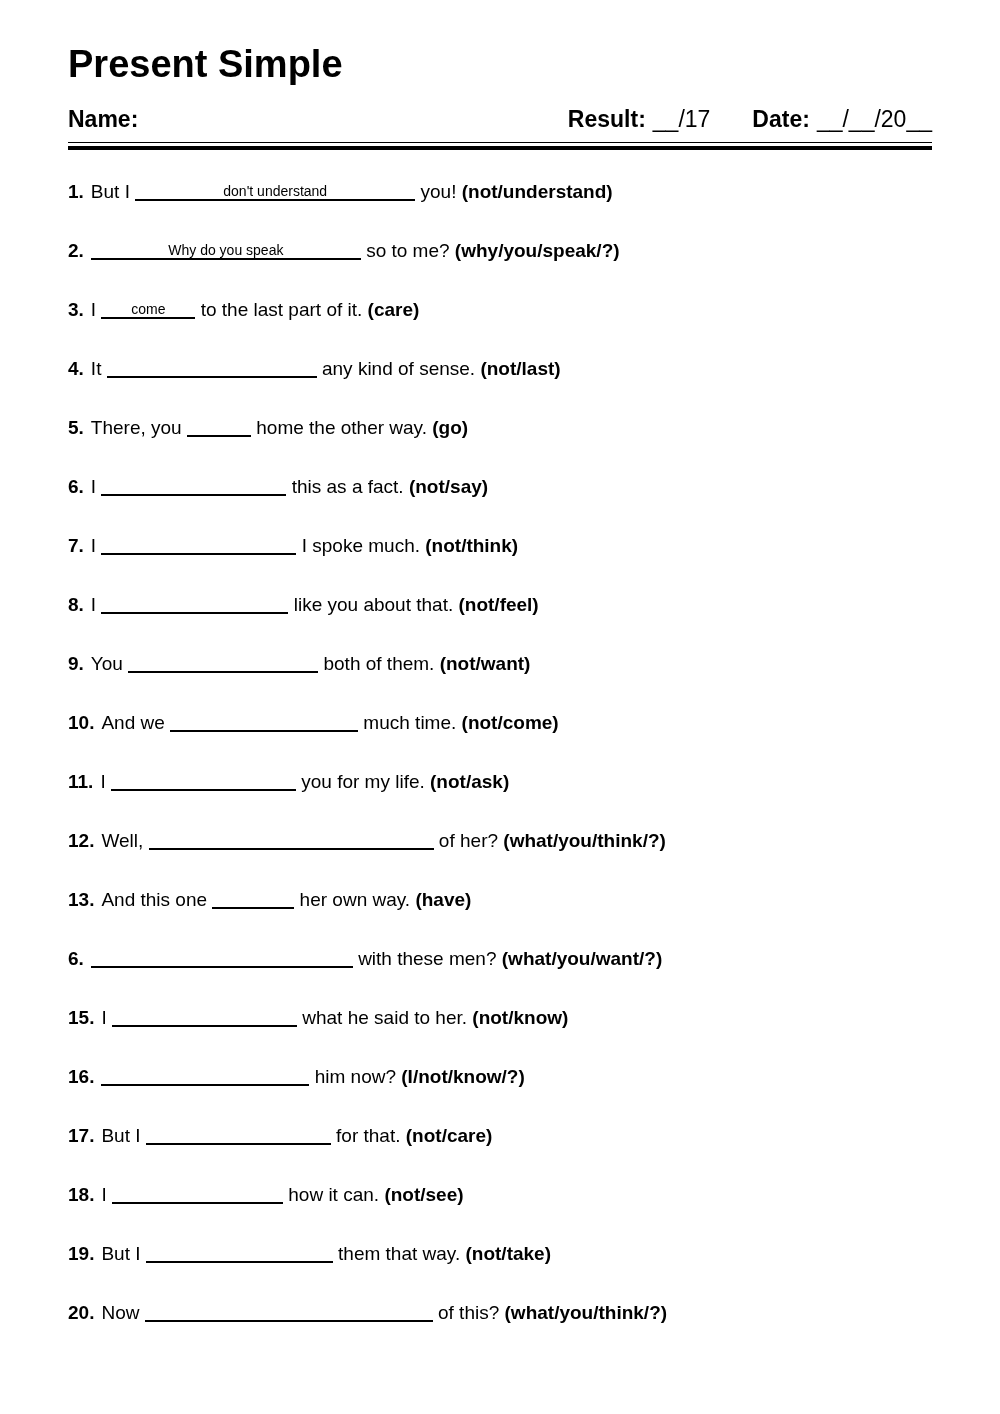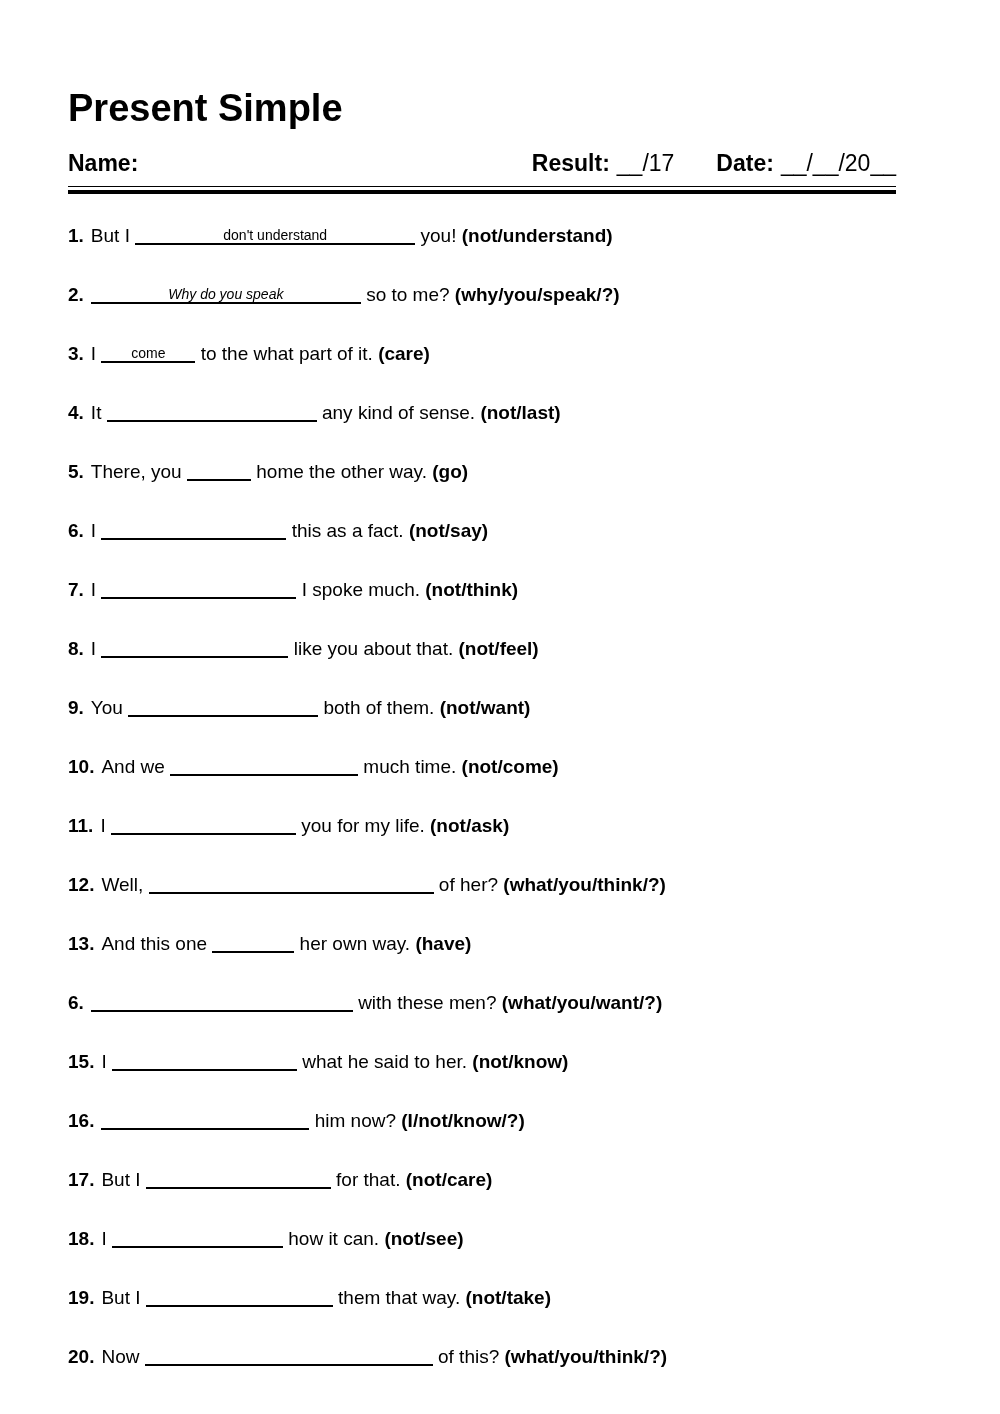--- a/index.html
+++ b/index.html
@@ -4,21 +4,21 @@
 <style>
   * { box-sizing: border-box; }
   html, body { margin: 0; padding: 0; }
   body {
     width: 1000px;
     height: 1414px;
     background: #ffffff;
     color: #000000;
     font-family: "Liberation Sans", sans-serif;
   }
-  .page { padding: 44px 104px 0 68px; margin-top: 44px; }
+  .page { padding: 44px 68px 0 68px; }
 
   .title {
     font-size: 38px;
     font-weight: bold;
     margin: 0 0 20px 0;
     line-height: 1.1;
   }
 
   .meta-row {
     display: flex;
@@ -71,22 +71,22 @@
     <span class="meta-label">Result:</span>
     <span class="meta-value">__/17</span>
     <span class="meta-label date-group">Date:</span>
     <span class="meta-value">__/__/20__</span>
   </div>
 
   <div class="thick-rule"></div>
 
   <div class="questions">
       <div class="q"><span class="q-num">1.</span><span class="q-text">But I </span><span class="blank" style="width: 280px;"><span class="answer">don't understand</span></span><span class="q-text"> you! </span><span class="q-hint">(not/understand)</span></div>
-      <div class="q"><span class="q-num">2.</span><span class="blank" style="width: 270px; font-style: italic;"><span class="answer">Why do you speak</span></span><span class="q-text"> so to me? </span><span class="q-hint">(why/you/speak/?)</span></div>
-      <div class="q"><span class="q-num">3.</span><span class="q-text">I </span><span class="blank" style="width: 94px;"><span class="answer">come</span></span><span class="q-text"> to the what part of it. </span><span class="q-hint">(care)</span></div>
+      <div class="q"><span class="q-num">2.</span><span class="blank" style="width: 270px;"><span class="answer">Why do you speak</span></span><span class="q-text"> so to me? </span><span class="q-hint">(why/you/speak/?)</span></div>
+      <div class="q"><span class="q-num">3.</span><span class="q-text">I </span><span class="blank" style="width: 94px;"><span class="answer">come</span></span><span class="q-text"> to the last part of it. </span><span class="q-hint">(care)</span></div>
       <div class="q"><span class="q-num">4.</span><span class="q-text">It </span><span class="blank" style="width: 210px;"><span class="answer">&nbsp;</span></span><span class="q-text"> any kind of sense. </span><span class="q-hint">(not/last)</span></div>
       <div class="q"><span class="q-num">5.</span><span class="q-text">There, you </span><span class="blank" style="width: 64px;"><span class="answer">&nbsp;</span></span><span class="q-text"> home the other way. </span><span class="q-hint">(go)</span></div>
       <div class="q"><span class="q-num">6.</span><span class="q-text">I </span><span class="blank" style="width: 185px;"><span class="answer">&nbsp;</span></span><span class="q-text"> this as a fact. </span><span class="q-hint">(not/say)</span></div>
       <div class="q"><span class="q-num">7.</span><span class="q-text">I </span><span class="blank" style="width: 195px;"><span class="answer">&nbsp;</span></span><span class="q-text"> I spoke much. </span><span class="q-hint">(not/think)</span></div>
       <div class="q"><span class="q-num">8.</span><span class="q-text">I </span><span class="blank" style="width: 187px;"><span class="answer">&nbsp;</span></span><span class="q-text"> like you about that. </span><span class="q-hint">(not/feel)</span></div>
       <div class="q"><span class="q-num">9.</span><span class="q-text">You </span><span class="blank" style="width: 190px;"><span class="answer">&nbsp;</span></span><span class="q-text"> both of them. </span><span class="q-hint">(not/want)</span></div>
       <div class="q"><span class="q-num">10.</span><span class="q-text">And we </span><span class="blank" style="width: 188px;"><span class="answer">&nbsp;</span></span><span class="q-text"> much time. </span><span class="q-hint">(not/come)</span></div>
       <div class="q"><span class="q-num">11.</span><span class="q-text">I </span><span class="blank" style="width: 185px;"><span class="answer">&nbsp;</span></span><span class="q-text"> you for my life. </span><span class="q-hint">(not/ask)</span></div>
       <div class="q"><span class="q-num">12.</span><span class="q-text">Well, </span><span class="blank" style="width: 285px;"><span class="answer">&nbsp;</span></span><span class="q-text"> of her? </span><span class="q-hint">(what/you/think/?)</span></div>
       <div class="q"><span class="q-num">13.</span><span class="q-text">And this one </span><span class="blank" style="width: 82px;"><span class="answer">&nbsp;</span></span><span class="q-text"> her own way. </span><span class="q-hint">(have)</span></div>

